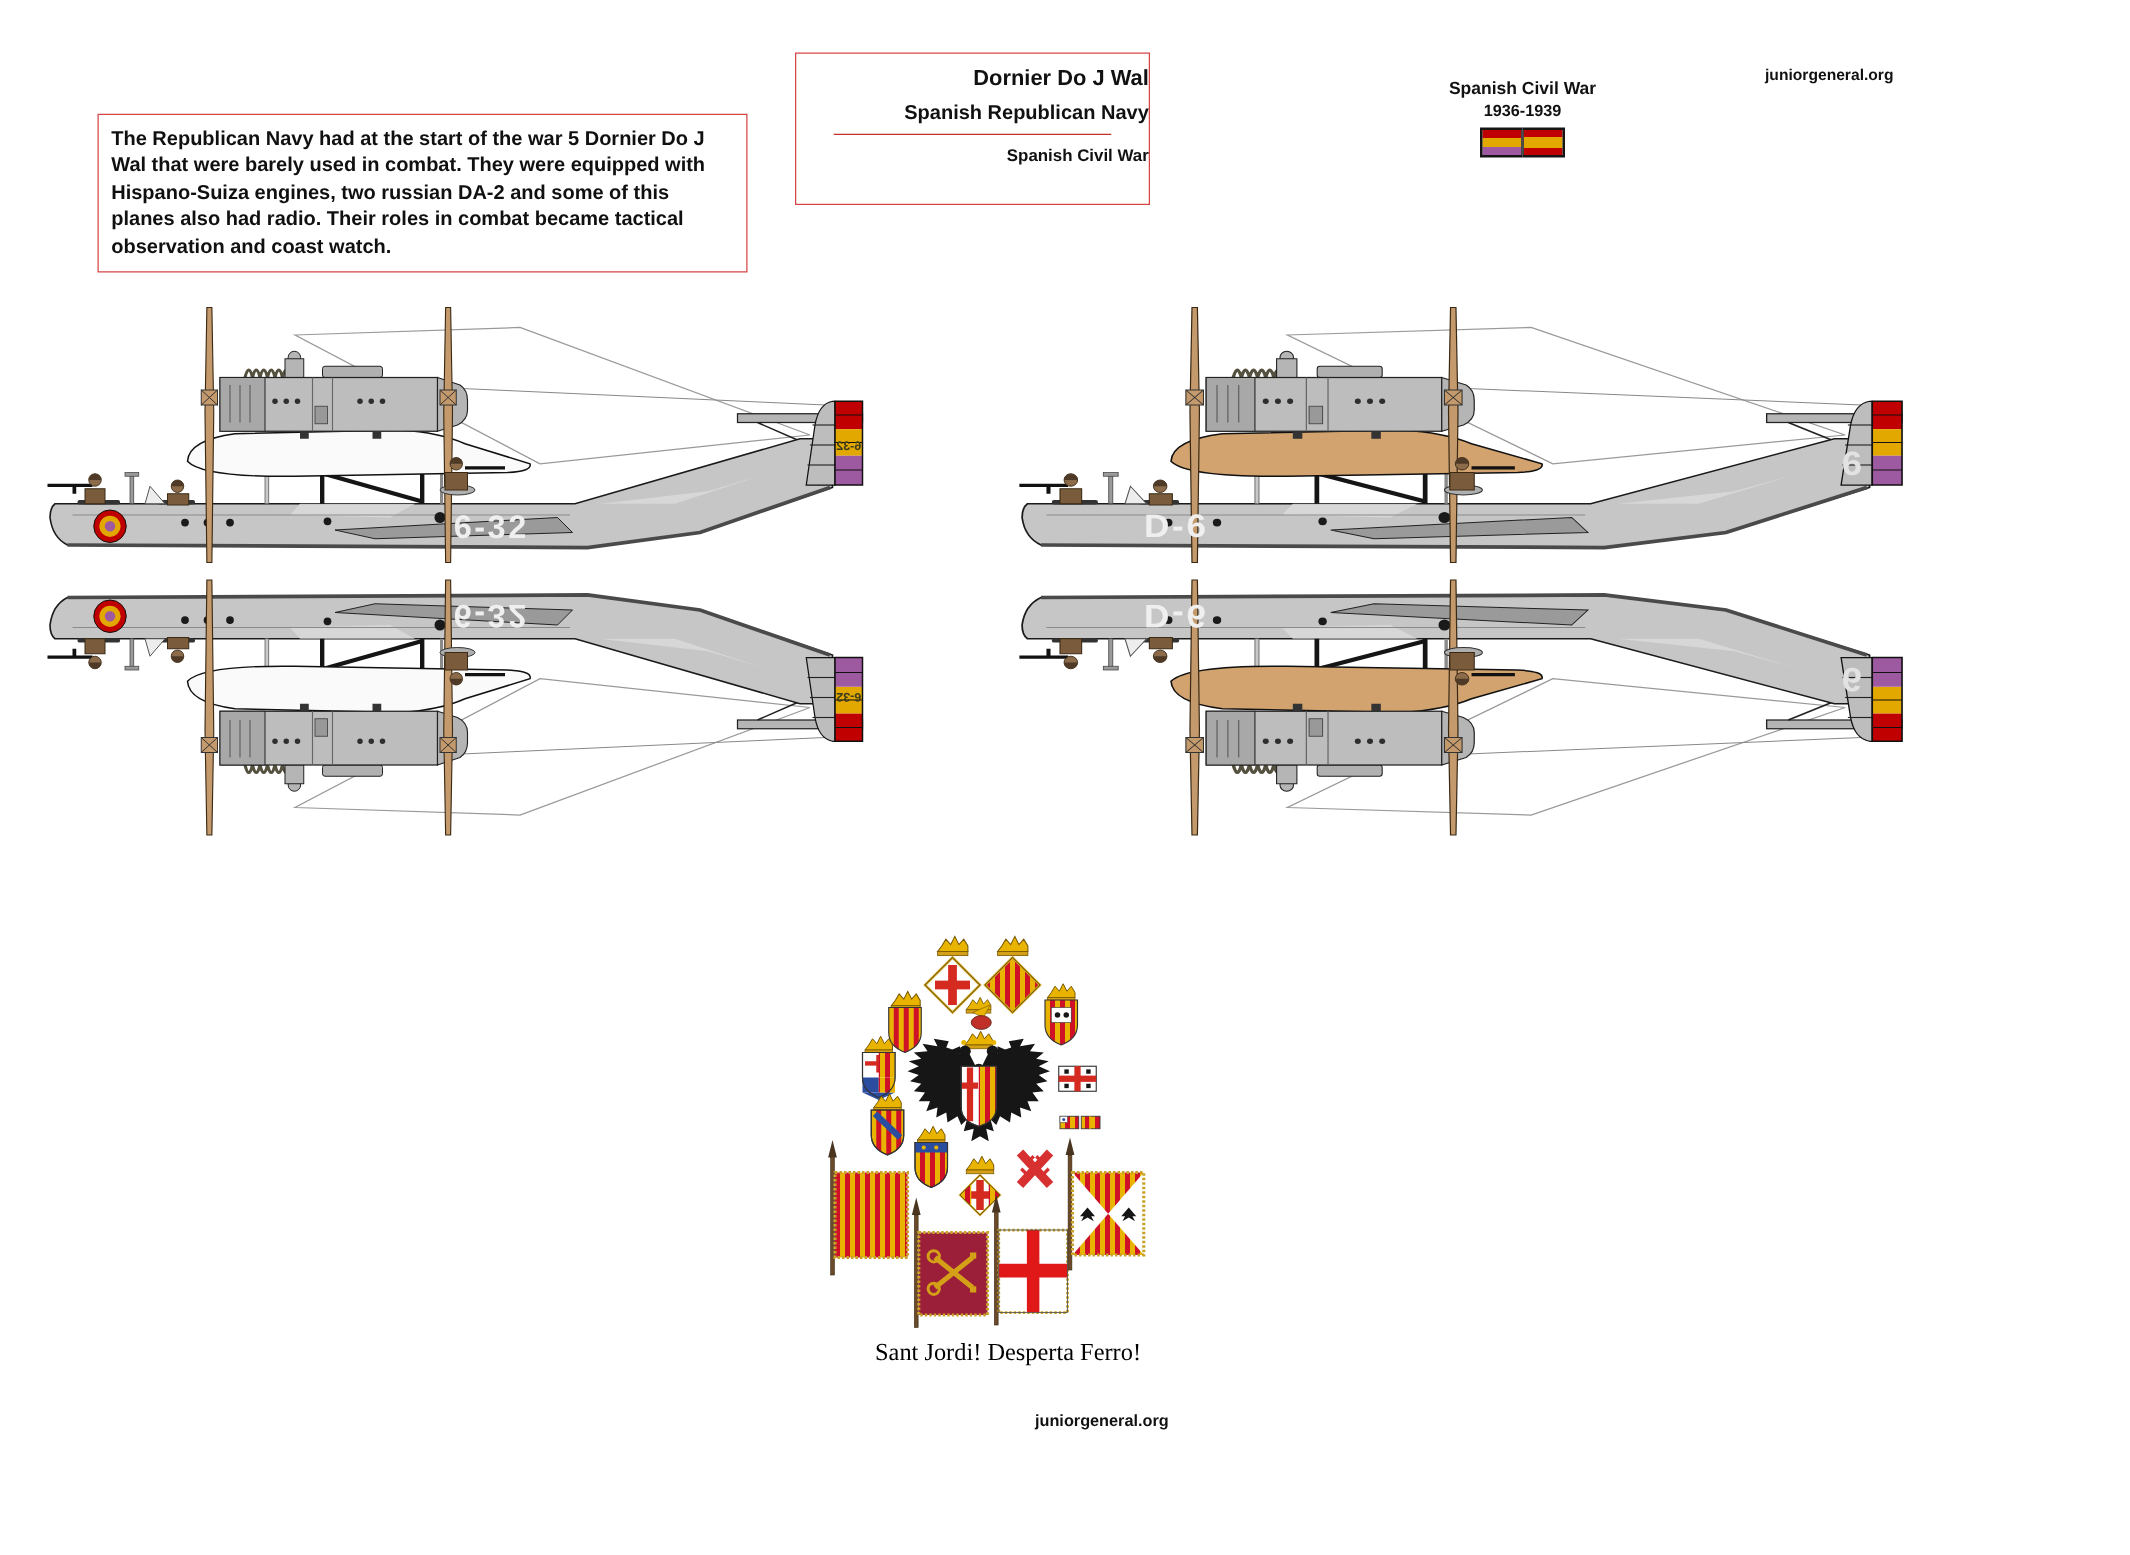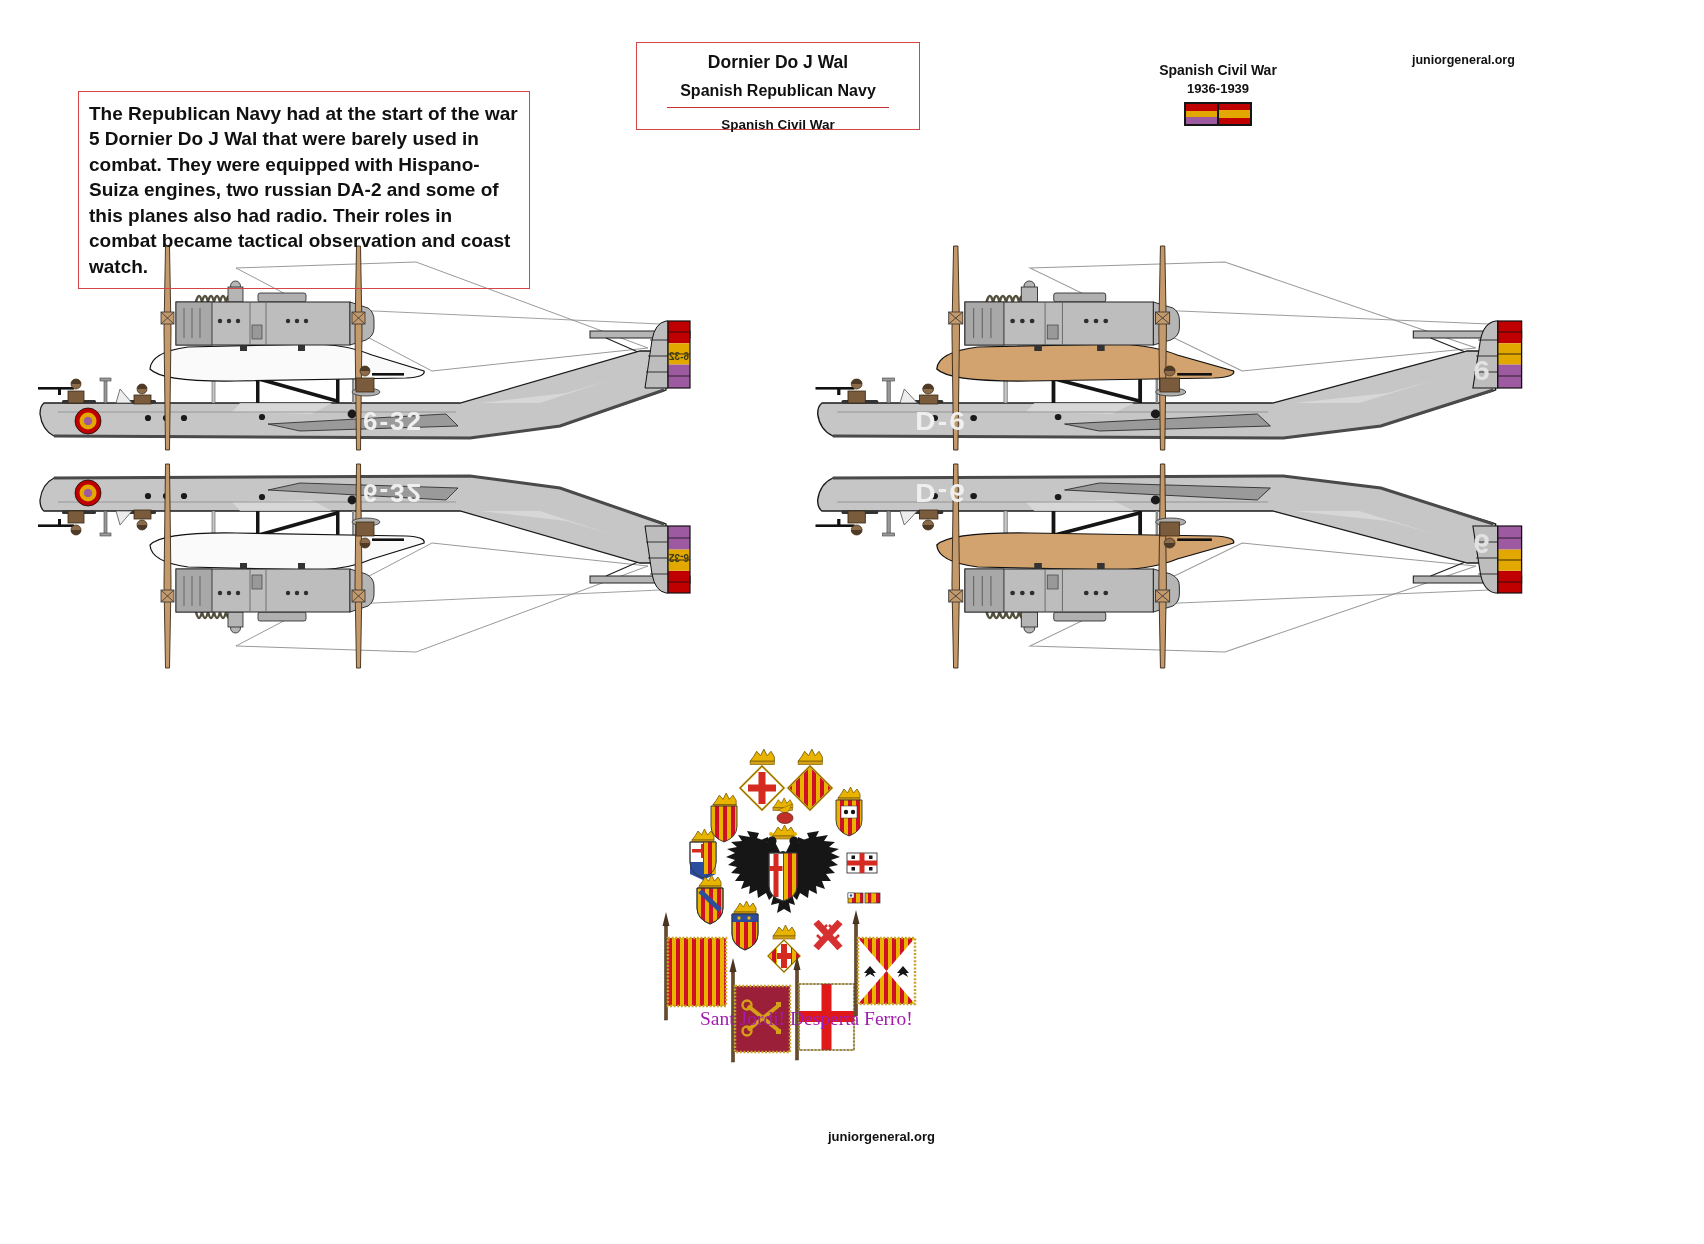--- a/index.html
+++ b/index.html
@@ -1,36 +1,36 @@
 <!DOCTYPE html>
 <html><head>
 <meta charset="utf-8">
 <style>
   html,body{margin:0;padding:0;background:#fff;}
   .page{position:relative;width:1704px;height:1244px;background:#ffffff;overflow:hidden;
         font-family:"Liberation Sans",sans-serif;color:#111;}
   .art{position:absolute;left:0;top:0;}
   .overlay{position:absolute;}
-  .desc-box{left:78px;top:91px;width:452px;box-sizing:border-box;border:1px solid #D64545;
-            padding:9px 10px;font-size:19px;font-weight:700;line-height:1.34;color:#101010;}
-  .title-box{left:636px;top:42px;width:284px;height:88px;box-sizing:border-box;border:1px solid #D64545;
-             text-align:center;}
+  .desc-box{left:78px;top:91px;width:520px;box-sizing:border-box;border:1px solid #D64545;
+            padding:9px 10px;font-size:16px;font-weight:700;line-height:1.34;color:#101010;}
+  .title-box{left:636px;top:42px;width:284px;height:122px;box-sizing:border-box;border:1px solid #D64545;
+             text-align:right;}
   .title-line1{font-size:17.5px;font-weight:700;margin-top:9px;}
   .title-line2{font-size:16px;font-weight:700;margin-top:9px;}
   .title-divider{width:222px;border:0;border-top:1.5px solid #C23030;margin:7px auto 0 auto;}
   .title-line3{font-size:13.5px;font-weight:700;margin-top:9px;}
   .era-panel{left:1150px;top:62px;width:136px;text-align:center;}
   .era-title{font-size:14px;font-weight:700;}
   .era-years{font-size:13px;font-weight:700;margin-top:3px;}
   .era-flags{margin-top:6px;display:flex;justify-content:center;}
   .flag{width:34px;height:24px;box-sizing:border-box;border:2px solid #151515;}
   .flag-republican{background:linear-gradient(#C00000 0 33.4%,#E2A800 33.4% 66.7%,#9E5AA0 66.7% 100%);border-right-width:1px;}
   .flag-nationalist{background:linear-gradient(#C00000 0 28%,#E2A800 28% 72%,#C00000 72% 100%);border-left-width:1px;}
   .site-top{left:1412px;top:53px;font-size:12.5px;font-weight:700;}
-  .motto{left:700px;top:1008px;font-family:"Liberation Serif",serif;font-size:19.5px;color:#a21caf;white-space:nowrap;}
+  .motto{left:700px;top:1072px;font-family:"Liberation Serif",serif;font-size:19.5px;color:#000000;white-space:nowrap;}
   .site-bottom{left:828px;top:1129px;font-size:13px;font-weight:700;}
   .wing{fill:var(--wing,#FAFAFA);}
   text.hullcode{font-family:"Liberation Sans",sans-serif;font-weight:700;fill:#EFEFEF;letter-spacing:2px;}
   text.tailsmall{font-family:"Liberation Sans",sans-serif;font-weight:700;fill:#3b3b1e;}
   text.tailbig{font-family:"Liberation Sans",sans-serif;font-weight:700;fill:#E2E2E2;}
 </style>
 </head>
 <body>
 
 <div class="page">

